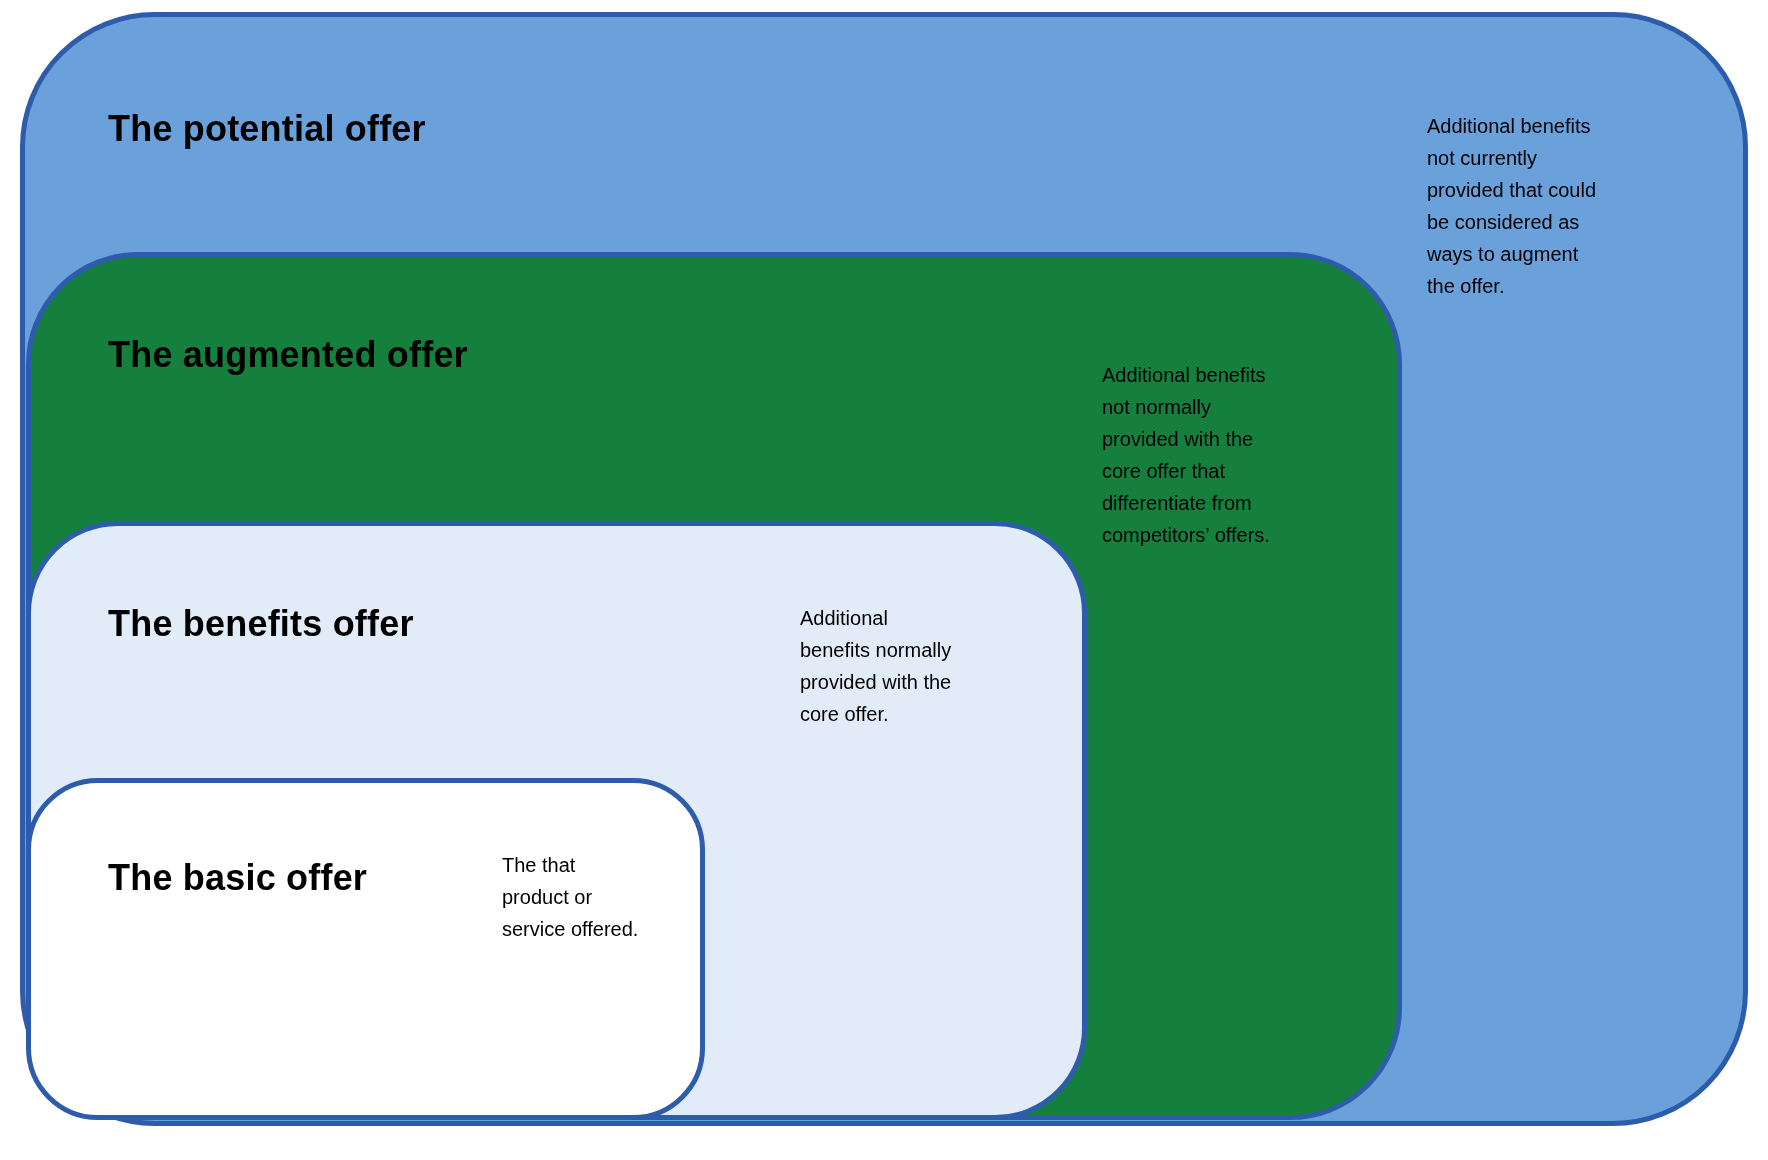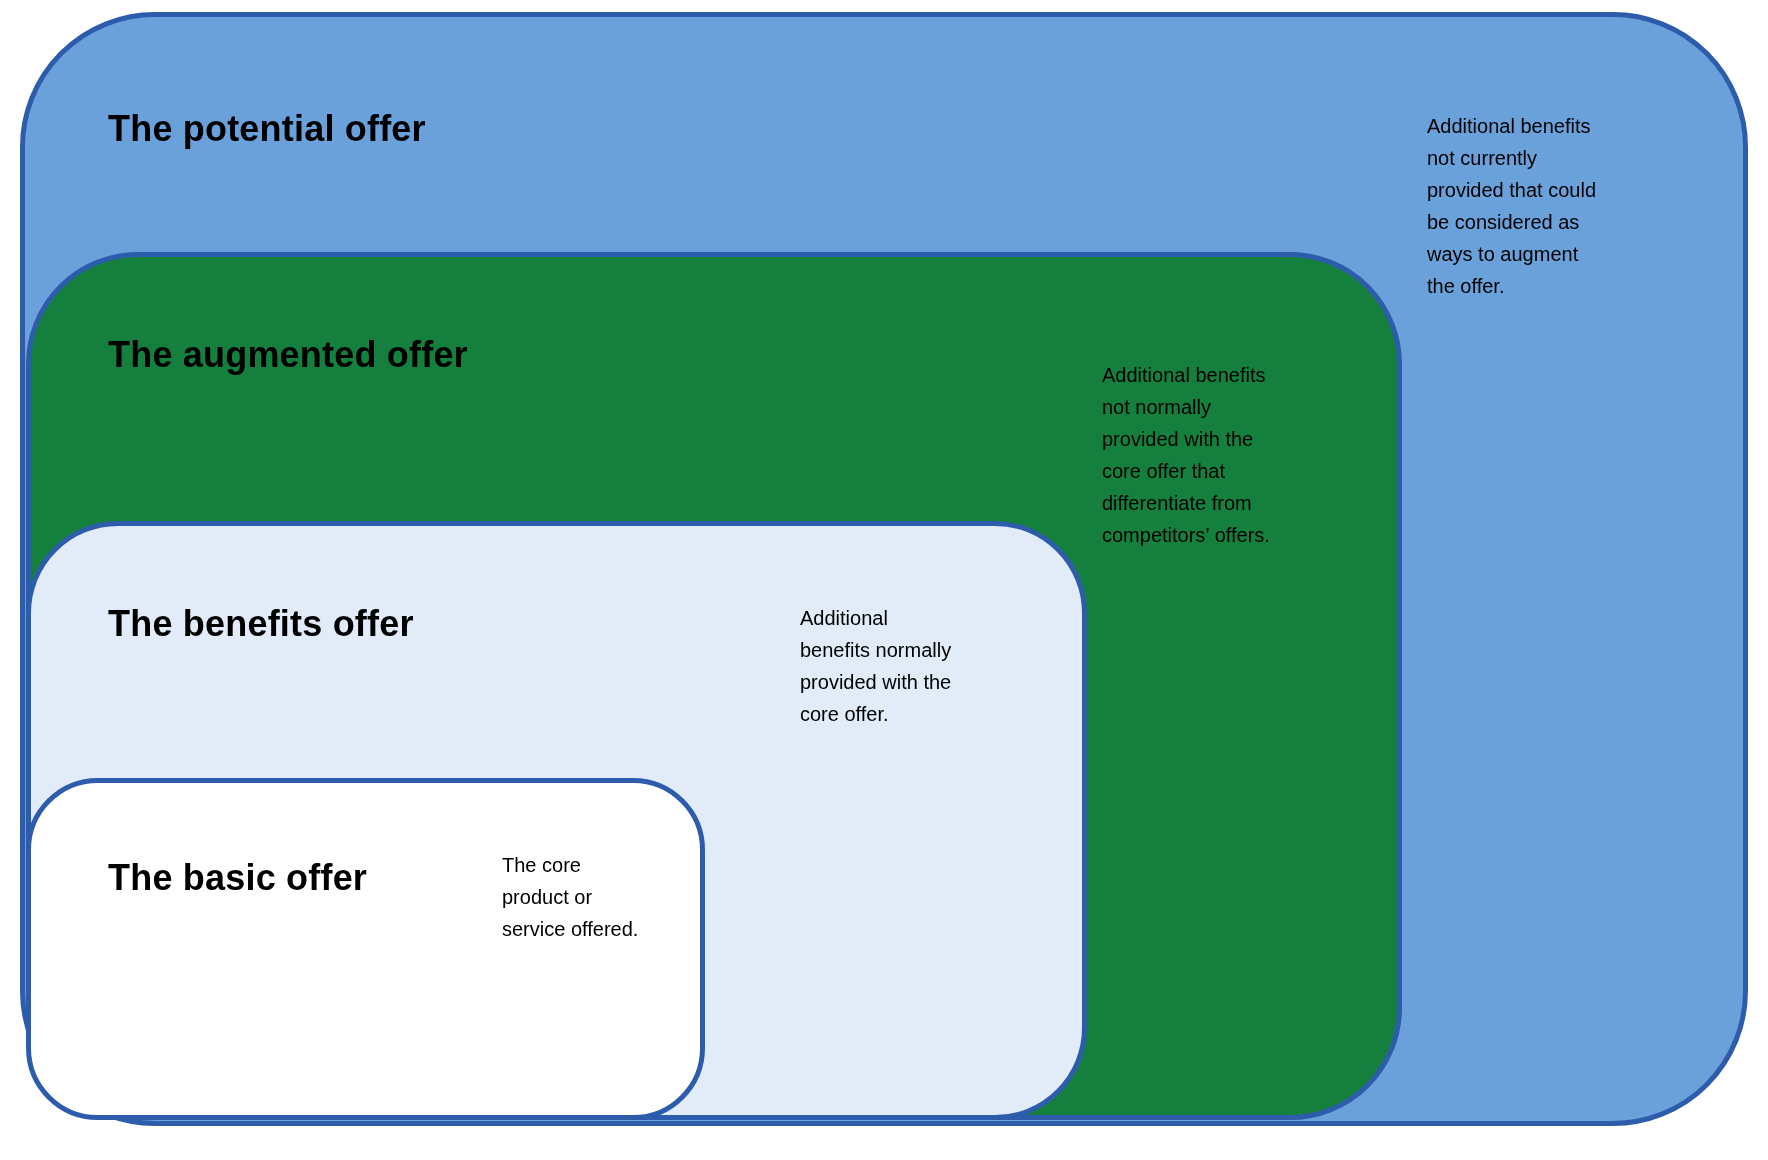--- a/index.html
+++ b/index.html
@@ -97,18 +97,18 @@
   <div class="layer layer-expected" style="background-color: rgb(226, 236, 248);">
     <h2 class="heading">The benefits offer</h2>
     <p class="desc">Additional
 benefits normally
 provided with the
 core offer.</p>
   </div>
 
   <div class="layer layer-basic" style="background-color: rgb(255, 255, 255);">
     <h2 class="heading">The basic offer</h2>
-    <p class="desc">The core
+    <p class="desc">The that
 product or
 service offered.</p>
   </div>
 
 </div>
 
 </body></html>

